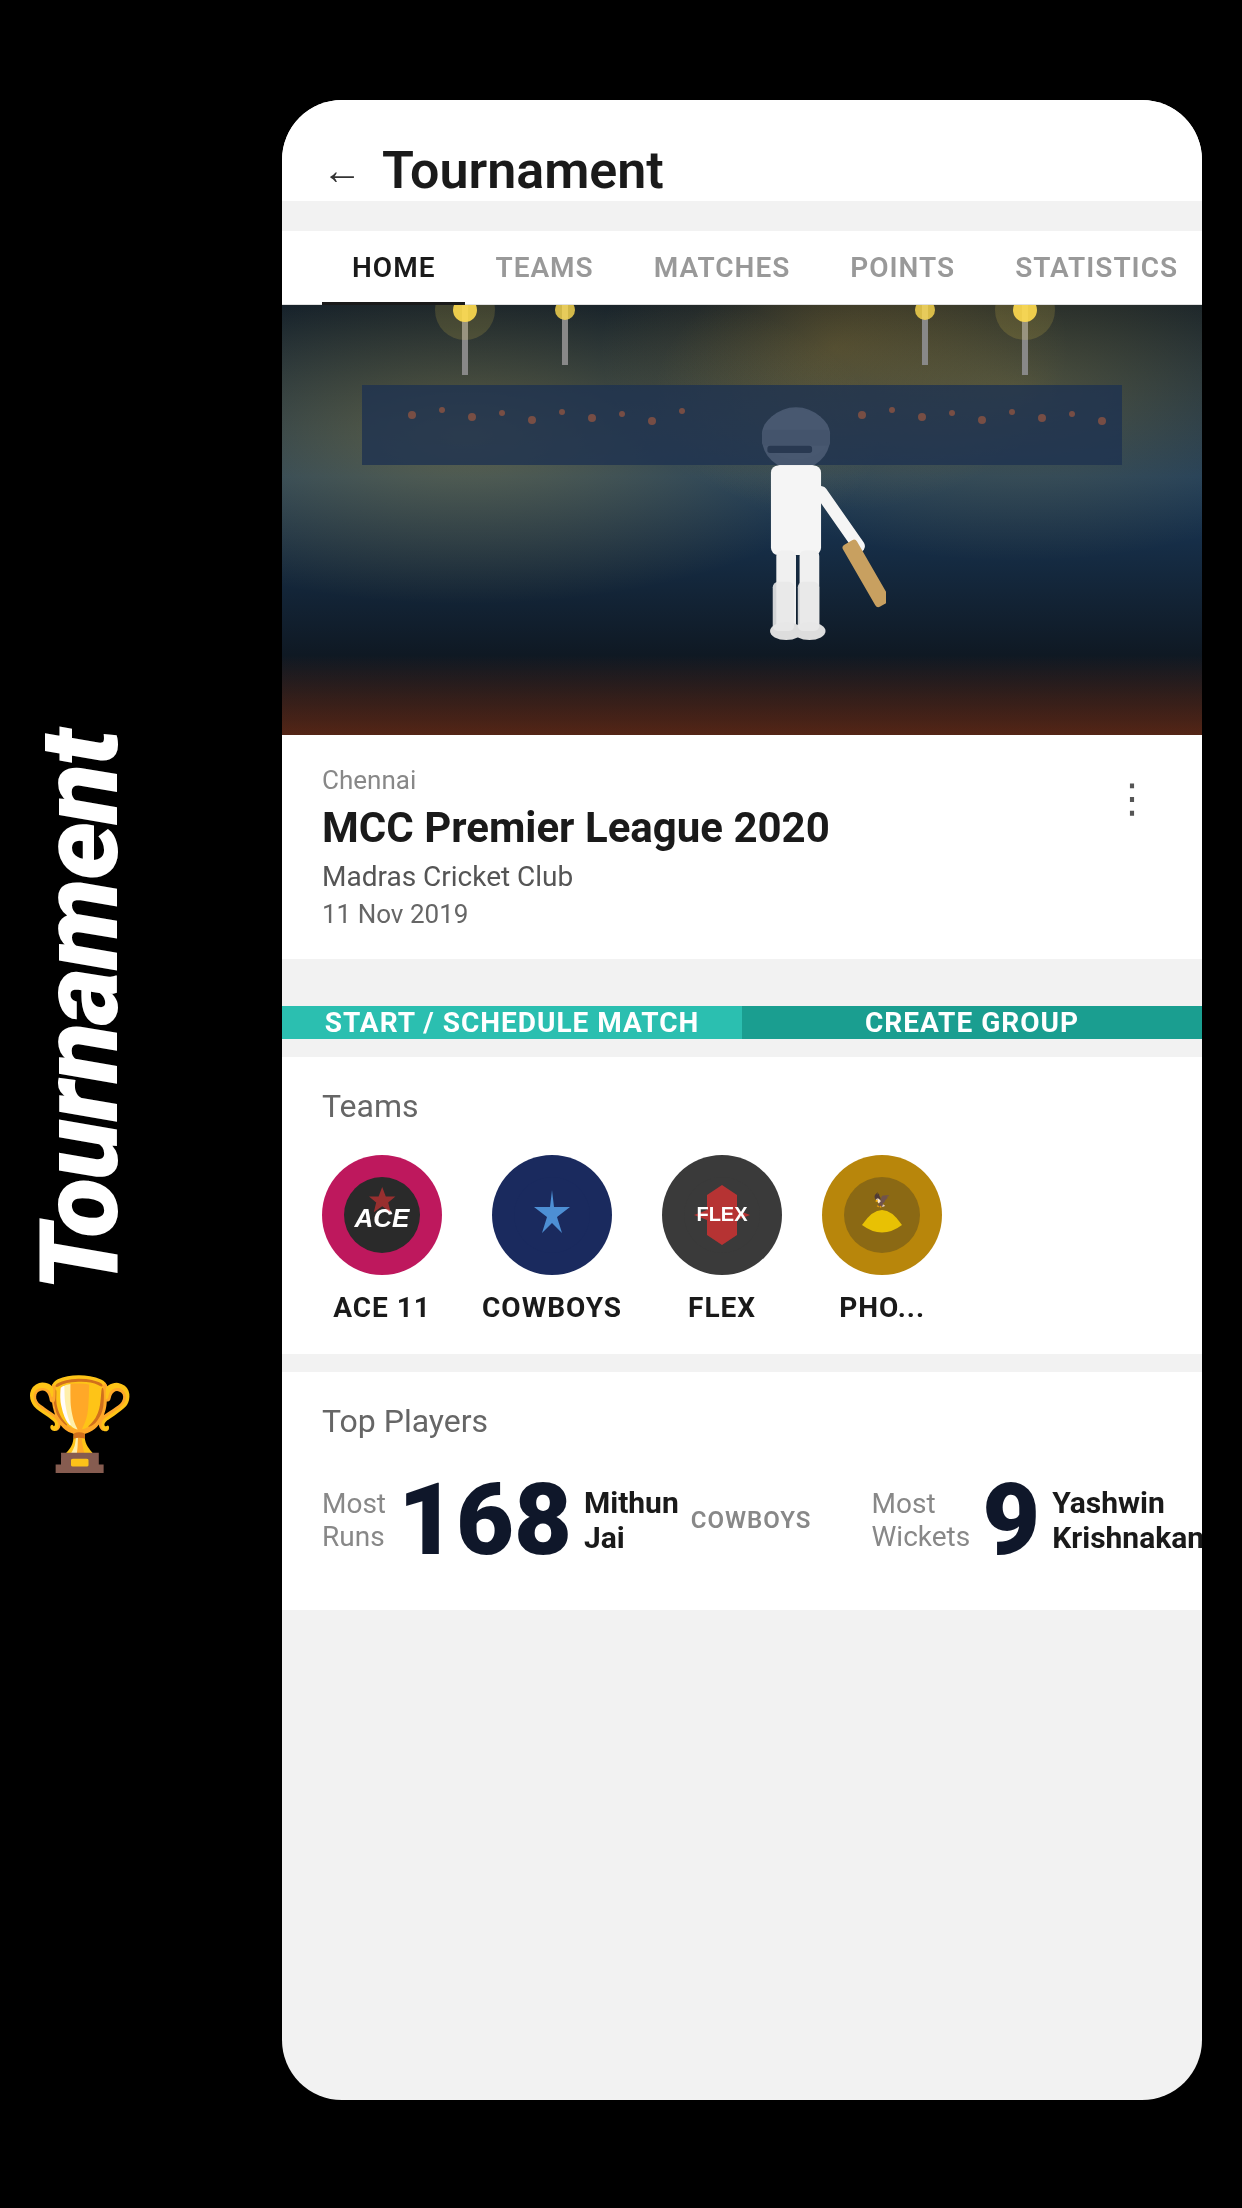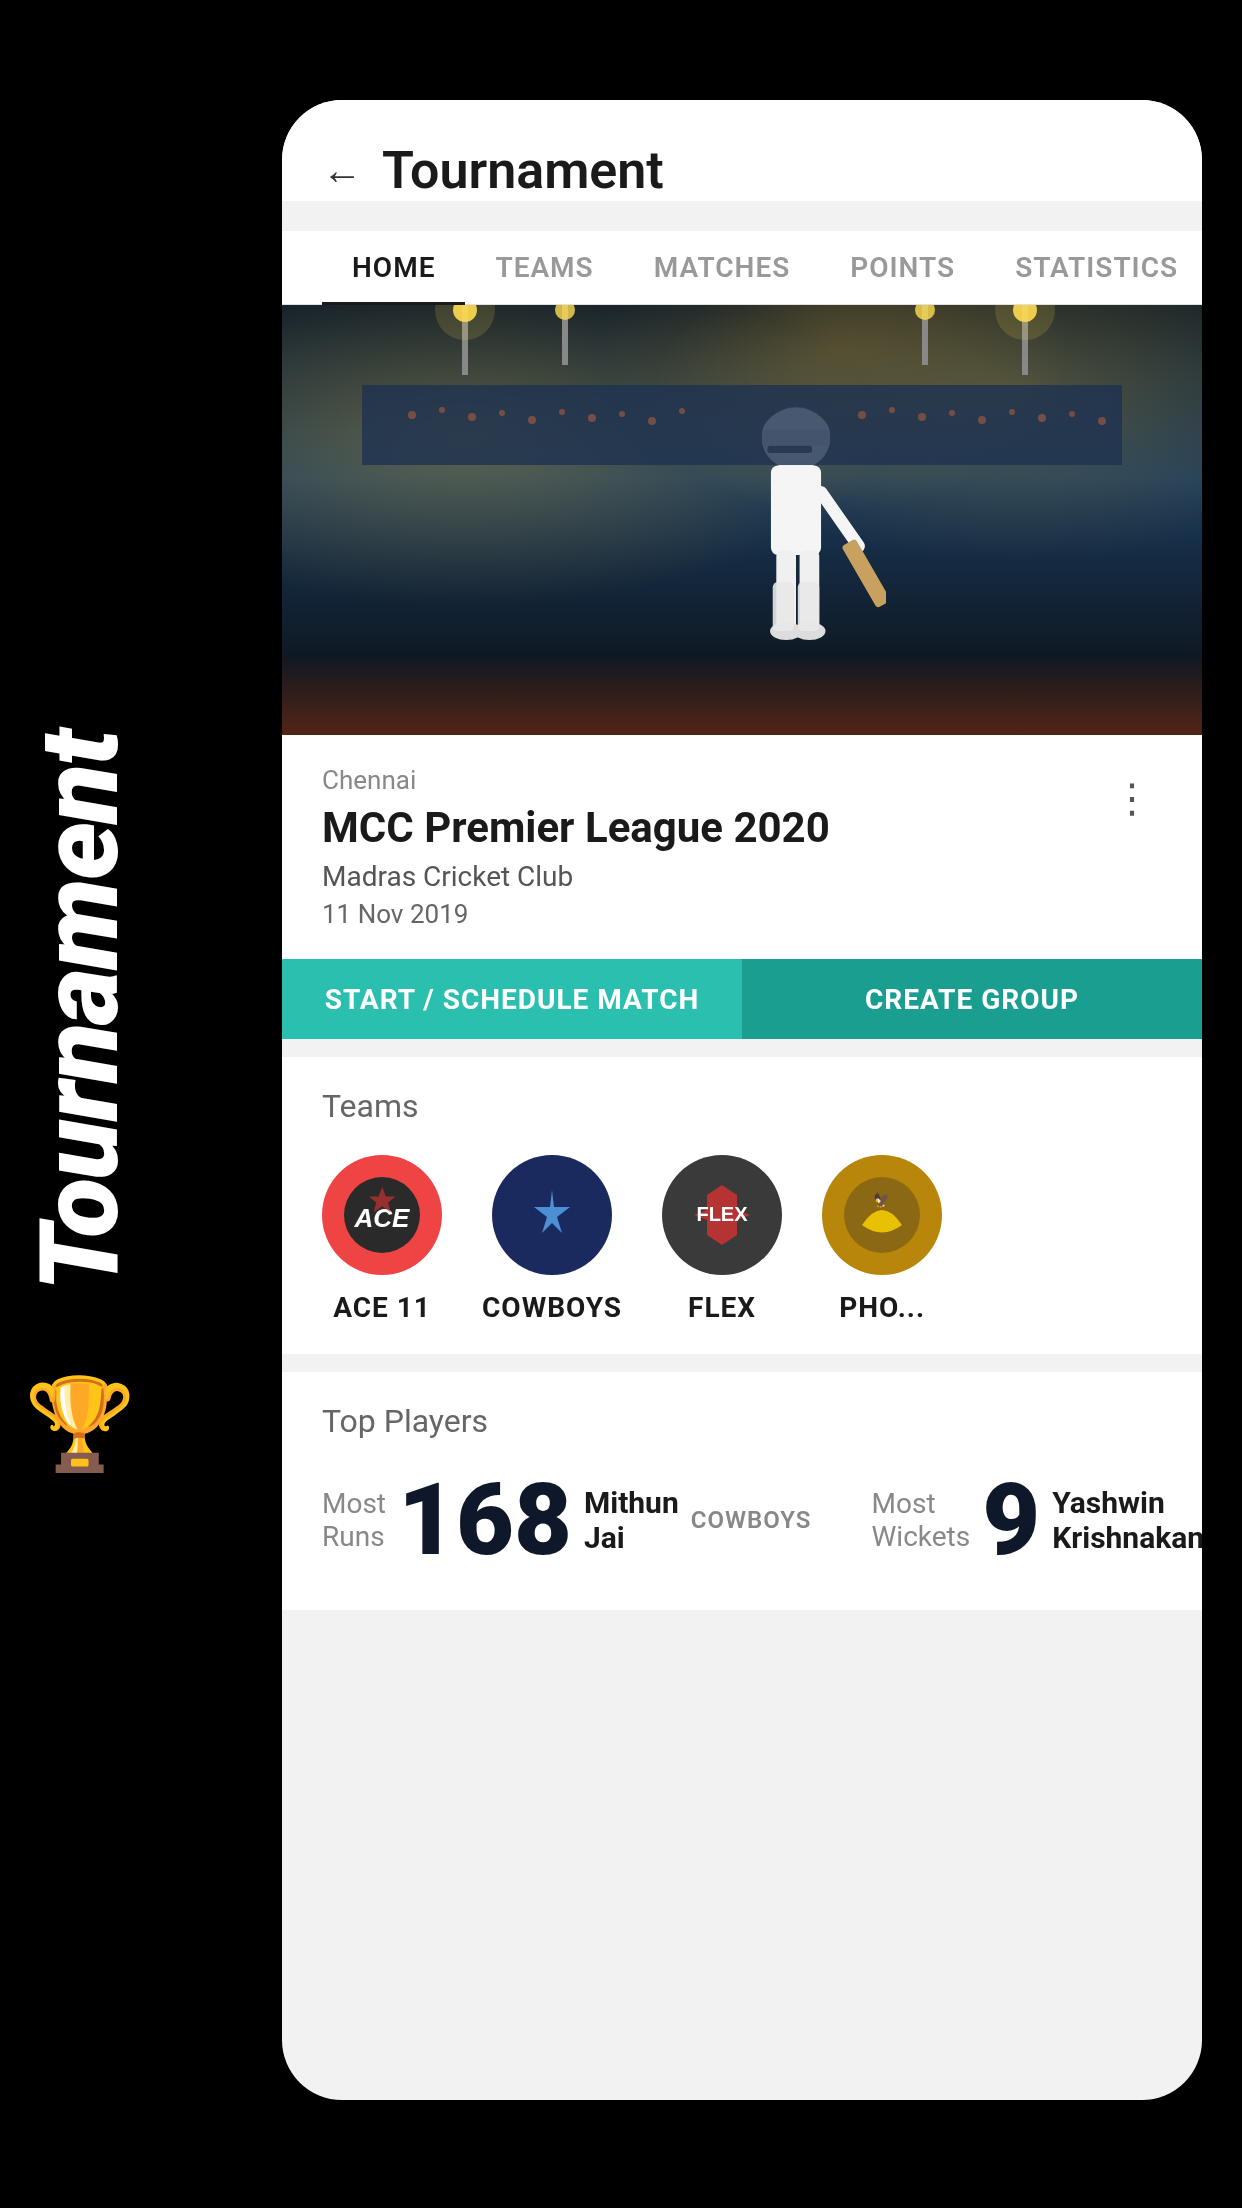--- a/index.html
+++ b/index.html
@@ -183,20 +183,21 @@
       font-size: 40px;
       color: #555;
       cursor: pointer;
       padding: 10px;
     }
 
     
     .action-buttons {
       display: flex;
       height: 80px;
+      align-items: flex-end;
     }
 
     .btn-start {
       flex: 1;
       background: #2bbfb0;
       color: #fff;
       font-size: 28px;
       font-weight: 700;
       letter-spacing: 1px;
       display: flex;
@@ -253,21 +254,21 @@
       border-radius: 60px;
       display: flex;
       align-items: center;
       justify-content: center;
       font-weight: 900;
       font-size: 28px;
       overflow: hidden;
     }
 
     .team-logo.ace {
-      background: #ef4444;
+      background: #be185d;
       color: #fff;
       font-style: italic;
     }
 
     .team-logo.cowboys {
       background: #1a2a5e;
     }
 
     .team-logo.flex {
       background: #3a3a3a;

